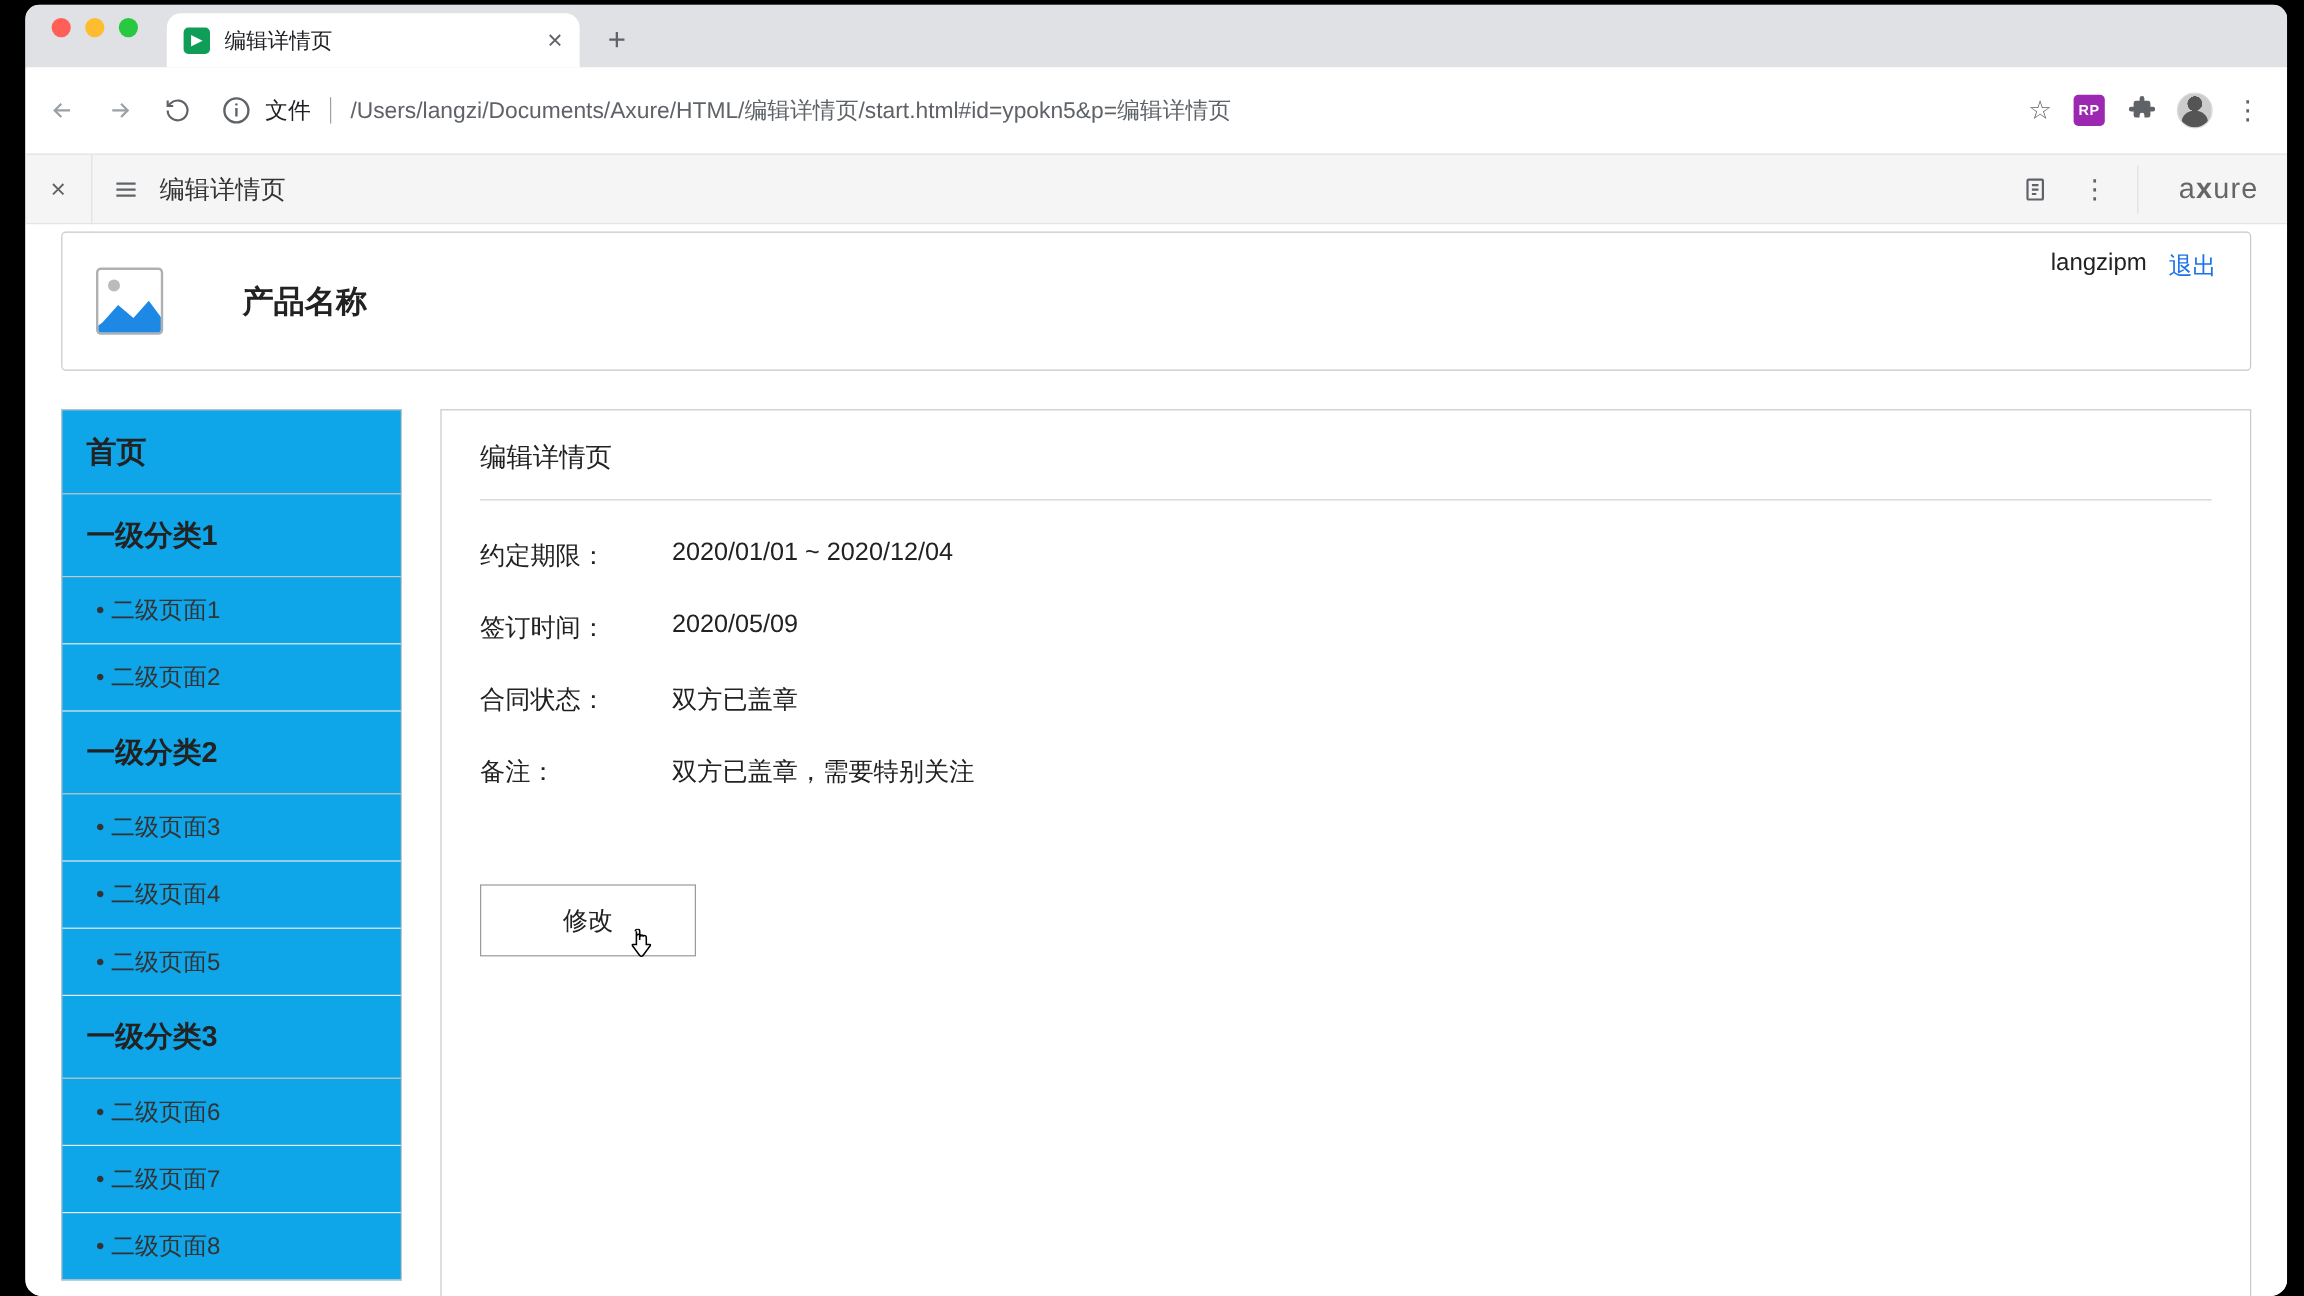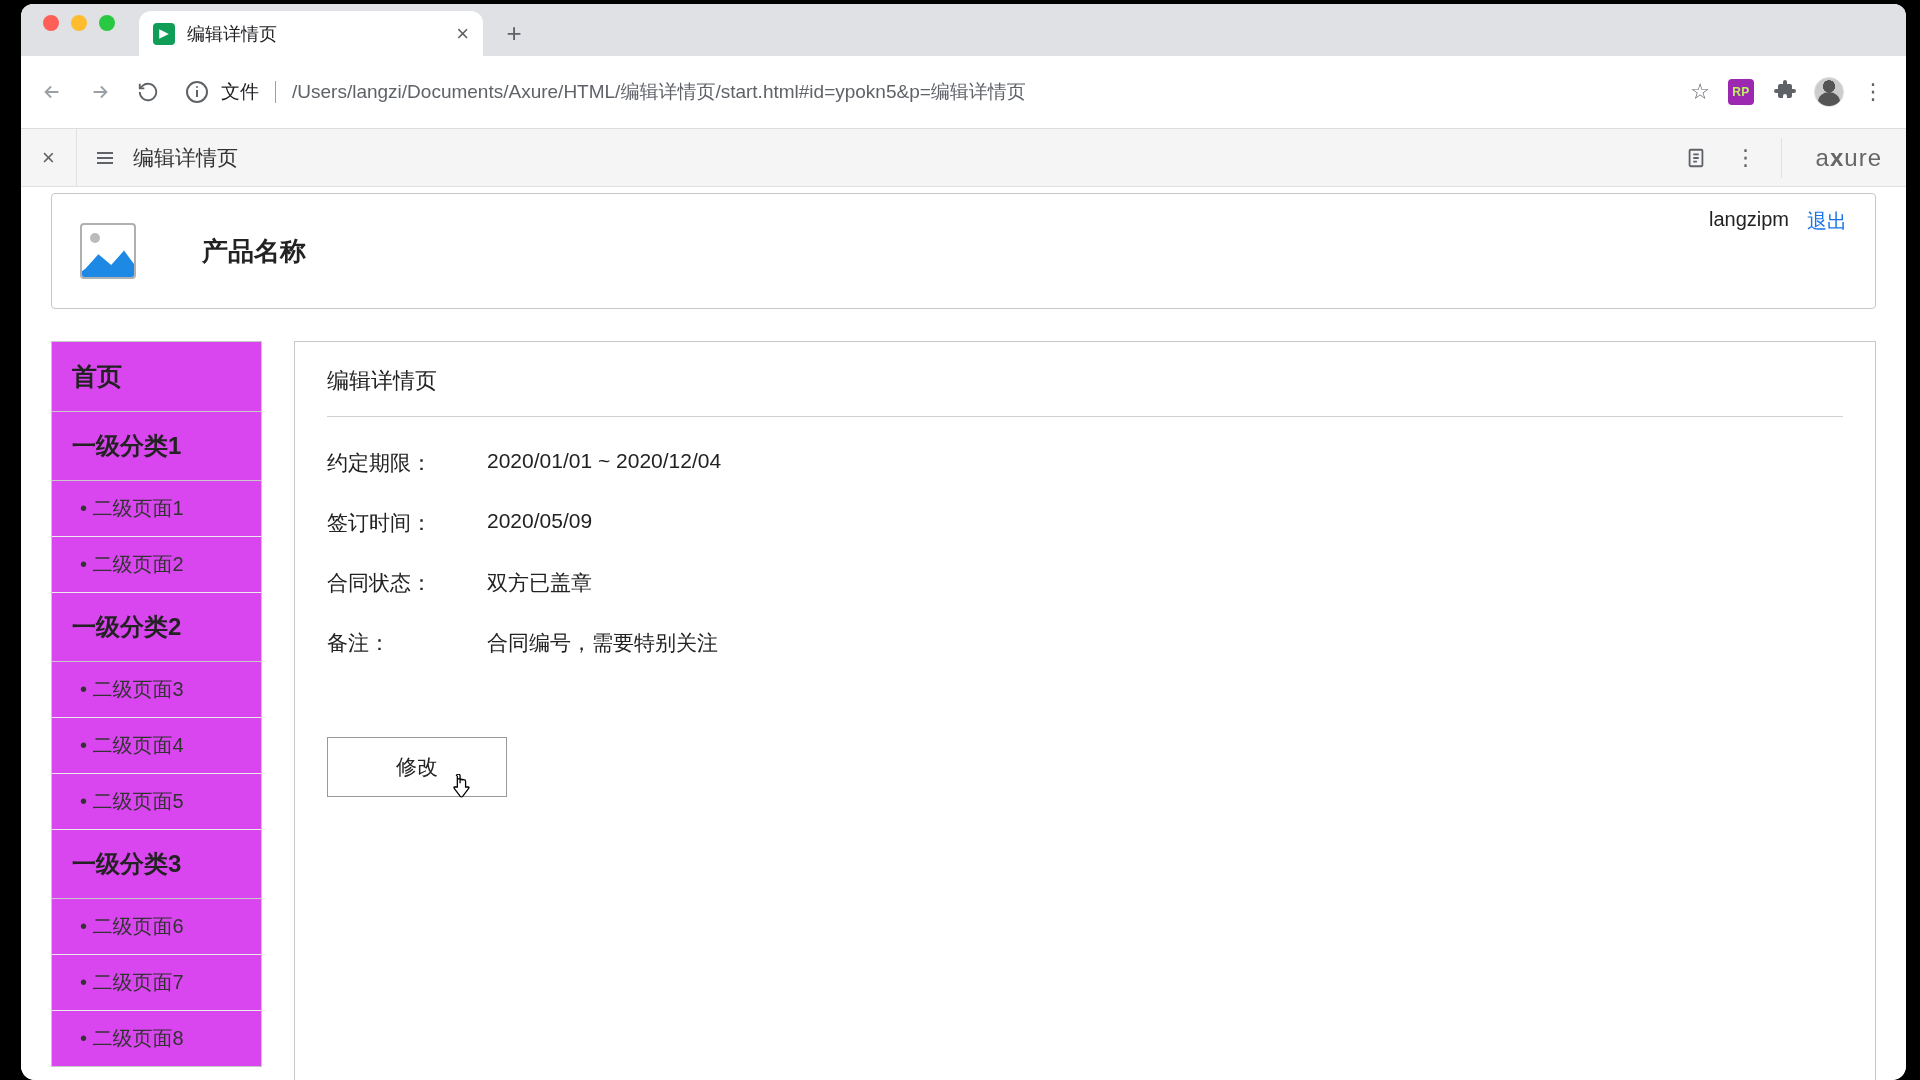--- a/index.html
+++ b/index.html
@@ -24,21 +24,21 @@
   .navbtn { width: 34px; height: 34px; display:flex; align-items:center; justify-content:center; color:#9aa0a6; border-radius:50%; }
   .navbtn.active { color:#5f6368; }
   .navbtn svg { width: 22px; height: 22px; }
   .omnibox { flex:1; height: 40px; display:flex; align-items:center; gap: 12px; font-size: 19px; color:#202124; padding: 0 6px; }
   .omnibox .info { width: 24px; height: 24px; display:flex; align-items:center; justify-content:center; color:#5f6368; }
   .omnibox .scheme { color:#202124; font-size: 19px; }
   .omnibox .sep { width:1px; height:22px; background:#9aa0a6; margin: 0 4px; }
   .omnibox .url { color:#5f6368; white-space: nowrap; }
   .rightctrls { display:flex; align-items:center; gap: 18px; padding-right: 6px; }
   .star { color:#5f6368; font-size: 22px; }
-  .rpext { width:26px; height:26px; background:#9c27b0; color:#bef264; border-radius:4px; display:flex; align-items:center; justify-content:center; font-size:12px; font-weight:700; letter-spacing:0.5px; }
+  .rpext { width:26px; height:26px; background:#9c27b0; color:#ffffff; border-radius:4px; display:flex; align-items:center; justify-content:center; font-size:12px; font-weight:700; letter-spacing:0.5px; }
   .ext { color:#5f6368; }
   .avatar { width:30px; height:30px; border-radius:50%; background: radial-gradient(circle at 50% 30%, #555 25%, #ccc 26%); border:1px solid #dadce0; overflow:hidden; position:relative; }
   .avatar::after { content:""; position:absolute; left:3px; right:3px; bottom:-6px; height:20px; background:#555; border-radius:50% 50% 0 0; }
   .kebab { color:#5f6368; font-size:22px; letter-spacing:2px; }
 
   
   .axbar { height: 58px; background: #f5f5f5; border-bottom: 1px solid #e0e0e0; display:flex; align-items:center; }
   .axbar .closep { width: 56px; height: 58px; display:flex; align-items:center; justify-content:center; border-right:1px solid #e0e0e0; color:#5f6368; font-size:22px; cursor:pointer; }
   .axbar .menuic { width: 56px; display:flex; align-items:center; justify-content:center; color:#5f6368; cursor:pointer; }
   .axbar .menuic svg { width:24px; height:24px; }
@@ -59,21 +59,21 @@
   .prodhdr .picon { width: 56px; height: 56px; border:2px solid #b0b0b0; border-radius:4px; margin-right: 18px; display:flex; align-items:flex-end; justify-content:center; position:relative; overflow:hidden; }
   .prodhdr .picon::before { content:""; position:absolute; left:8px; top:8px; width:10px; height:10px; background:#bbb; border-radius:50%; }
   .prodhdr .picon::after { content:""; position:absolute; left:-6px; right:-6px; bottom:-6px; height:36px; background:#1e88e5; clip-path: polygon(15% 60%, 35% 20%, 55% 50%, 75% 10%, 100% 70%, 100% 100%, 0 100%, 0 80%); }
   .prodhdr .ptxt { font-size: 26px; font-weight:700; color:#222;margin-left:48px; }
   .prodhdr .userarea { margin-left:auto; display:flex; align-items:flex-start; align-self:flex-start; padding-top: 14px; gap: 18px; font-size:20px; }
   .prodhdr .uname { font-weight:400; color:#222; }
   .prodhdr .logout { color:#1a73e8; cursor:pointer; }
 
   .bodyrow { display:flex; gap: 32px; margin-top: 32px; align-items:flex-start; }
 
-  .sidebar { width: 211px; border:1px solid #c8c8c8; background:#d946ef; }
+  .sidebar { width: 284px; border:1px solid #c8c8c8; background:#0ea5e9; }
   .sidebar .cat { font-size: 24px; font-weight:700; color:#222; padding: 18px 20px; border-bottom:1px solid #c8c8c8; cursor:pointer; }
   .sidebar .cat.home { font-size: 25px; }
   .sidebar .sub { font-size: 20px; color:#333; padding: 14px 20px 14px 28px; border-bottom:1px solid #eaeaea; cursor:pointer; }
   .sidebar .sub:last-child { border-bottom:none; }
 
   .content { flex:1; border:1px solid #c8c8c8; background:#fff; padding: 24px 32px 300px 32px; }
   .content .ctitle { font-size: 22px; color:#222; padding-bottom: 20px; border-bottom:1px solid #d0d0d0; }
   .fieldrow { display:flex; gap: 40px; font-size: 21px; color:#222; margin-top: 32px; }
   .fieldrow .flabel { width: 120px; }
   .editbtn { margin-top: 80px; width: 180px; height: 60px; border:1px solid #999; background:#fff; font-size:21px; color:#222; display:flex; align-items:center; justify-content:center; cursor:pointer; position:relative; }
@@ -215,21 +215,21 @@
             <div class="fieldrow">
               <div class="flabel">签订时间：</div>
               <div class="fval">2020/05/09</div>
             </div>
             <div class="fieldrow">
               <div class="flabel">合同状态：</div>
               <div class="fval">双方已盖章</div>
             </div>
             <div class="fieldrow">
               <div class="flabel">备注：</div>
-              <div class="fval">合同编号，需要特别关注</div>
+              <div class="fval">双方已盖章，需要特别关注</div>
             </div>
 
             <div class="editbtn">
               <span>修改</span>
               <span class="cursor">
                 <svg viewBox="0 0 24 28">
                     <path d="M8 2 C8 2 8 14 8 14 L5 14 C4 14 4 15 5 16 L11 24 C12 25 13 25 14 24 L20 16 C21 15 21 14 20 14 L17 14 C17 14 17 8 17 8 C17 7 16 6 15 6 C15 6 14 6 14 7 C14 5 12 5 12 7 C12 4 8 4 8 7 Z" fill="#fff" stroke="#000" stroke-width="1.4"></path>
                     <path d="M7 2 C7 1 8 0 9 0 C10 0 11 1 11 2 L11 10" fill="none" stroke="#000" stroke-width="1.4"></path>
                   </svg>
               </span>

